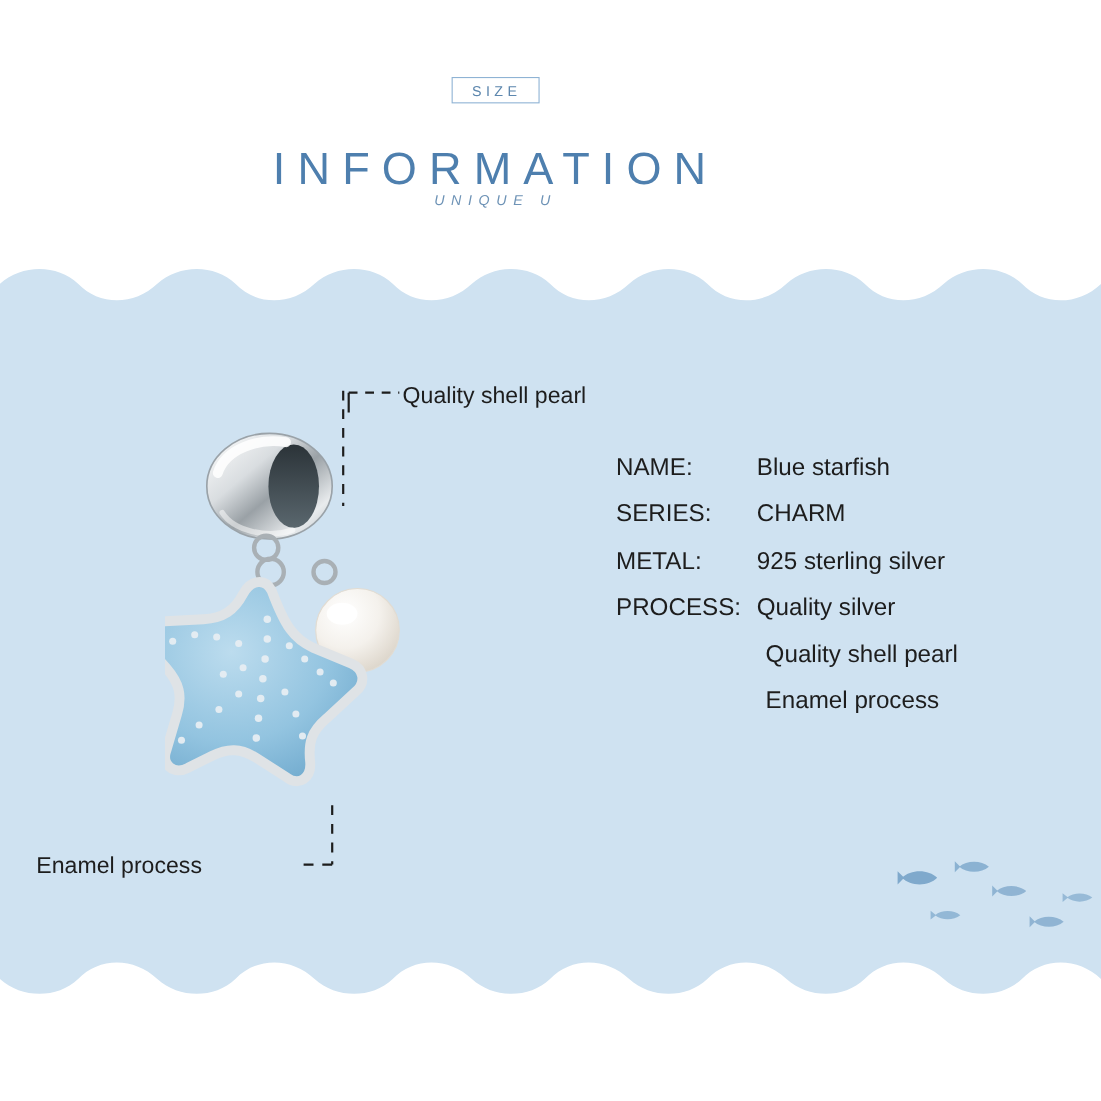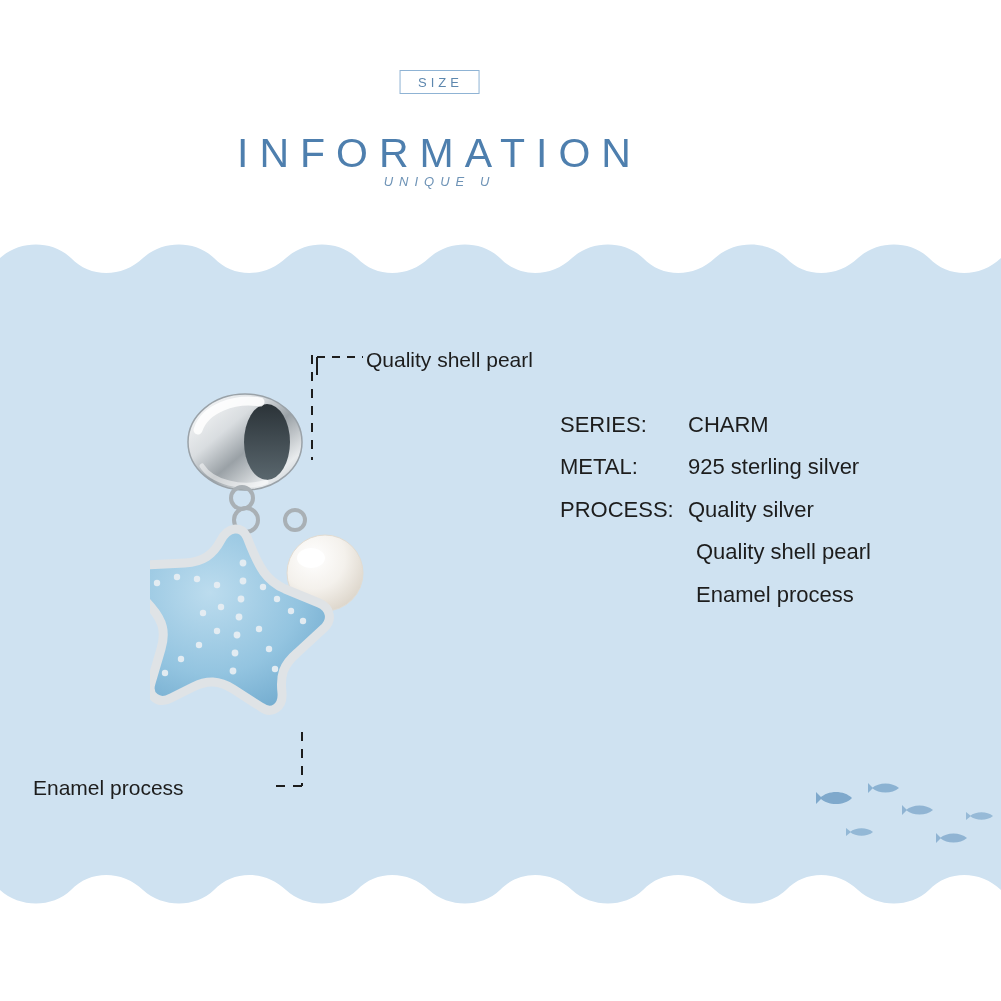--- a/index.html
+++ b/index.html
@@ -14,21 +14,21 @@
     position: relative;
     width: 1001px;
     height: 1001px;
     background: #ffffff;
     overflow: hidden;
   }
 
   
   .header {
     position: absolute;
-    left: 1px;
+    left: 12px;
     top: 0;
     width: 877px;
     height: 240px;
     text-align: center;
   }
   .size-box {
     position: absolute;
     left: 50%;
     top: 70px;
     transform: translateX(-50%);
@@ -282,20 +282,24 @@
         <circle cx="-66" cy="44" r="3.2"></circle>
           <circle cx="-82" cy="58" r="3.2"></circle>
         <circle cx="-26" cy="-8" r="3.2"></circle>
           <circle cx="-44" cy="-2" r="3.2"></circle>
       </g>
     </g>
   </svg>
 
   <div class="specs">
     <div class="spec-row">
+      <div class="spec-label">NAME:</div>
+      <div class="spec-value">Blue starfish</div>
+    </div>
+    <div class="spec-row">
       <div class="spec-label">SERIES:</div>
       <div class="spec-value">CHARM</div>
     </div>
     <div class="spec-row">
       <div class="spec-label">METAL:</div>
       <div class="spec-value">925 sterling silver</div>
     </div>
     <div class="spec-row">
       <div class="spec-label">PROCESS:</div>
       <div class="spec-value">Quality silver</div>

